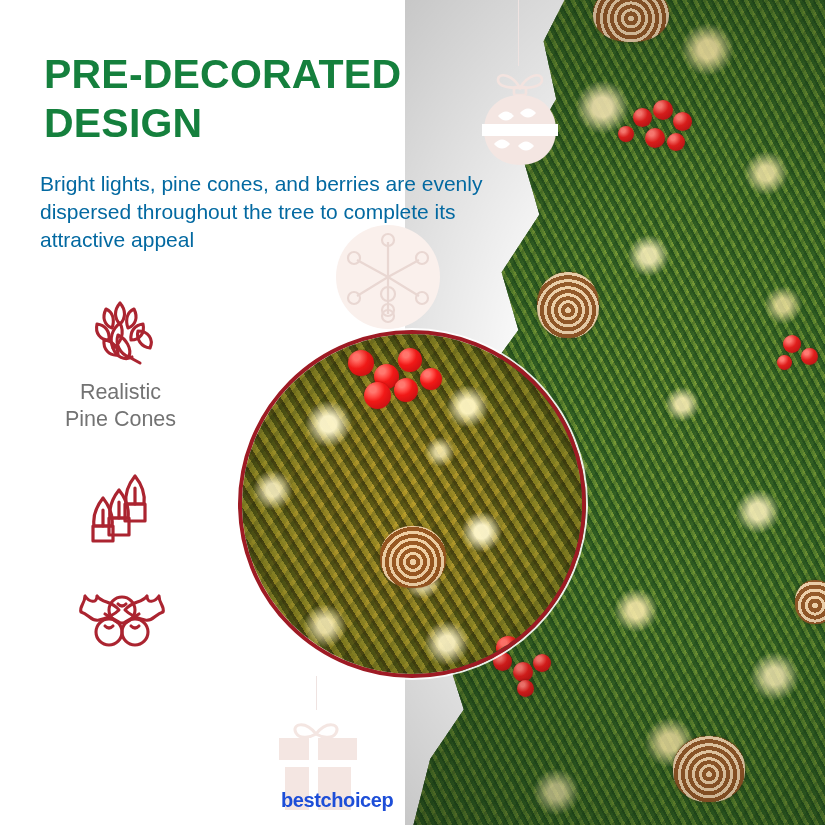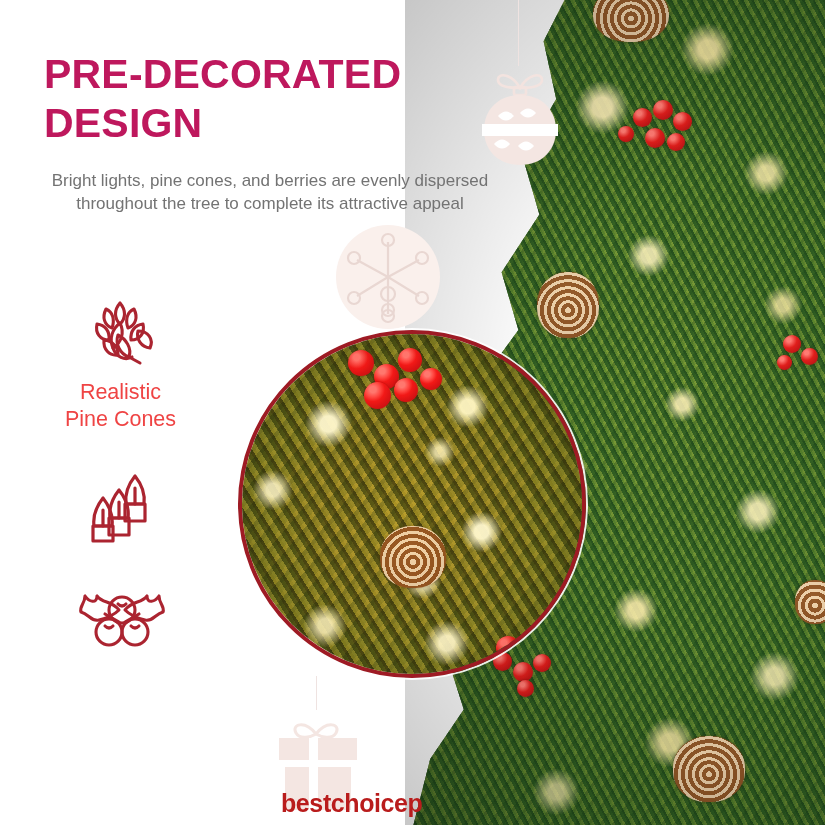--- a/index.html
+++ b/index.html
@@ -82,35 +82,34 @@
     position: absolute;
     width: 1px;
     background: #efe3e1;
   }
 
   
   .headline {
     position: absolute;
     left: 44px; top: 50px;
     width: 430px;
-    color: #be185d;
+    color: #15803d;
     font-size: 41px;
     line-height: 1.19;
     font-weight: 700;
     letter-spacing: .2px;
   }
   .subcopy {
     position: absolute;
     left: 40px; top: 170px;
     width: 460px;
-    color: #737373;
-    font-size: 17px;
+    color: #0369a1;
+    font-size: 21px;
     line-height: 1.33;
     font-weight: 300;
-    text-align: center;
   }
 
   
   .features {
     position: absolute;
     left: 8px; top: 296px;
     width: 225px;
   }
   .feature {
     width: 225px;
@@ -118,21 +117,21 @@
     text-align: center;
   }
   .feature-icon {
     height: 76px;
     display: flex;
     align-items: center;
     justify-content: center;
   }
   .feature-label {
     margin-top: 7px;
-    color: #ef4444;
+    color: #737373;
     font-size: 21.5px;
     line-height: 1.26;
     font-weight: 300;
     white-space: pre-line;
   }
 
   
   .magnifier {
     position: absolute;
     left: 238px; top: 330px;
@@ -165,22 +164,22 @@
   .mag-vignette {
     position: absolute; inset: 0;
     border-radius: 50%;
     background: radial-gradient(circle at 50% 50%, rgba(0,0,0,0) 58%, rgba(20,14,0,.3) 100%);
   }
 
   
   .brand-wm {
     position: absolute;
     left: 281px; top: 789px;
-    color: #b91c1c;
-    font-size: 25px;
+    color: #1d4ed8;
+    font-size: 20px;
     font-weight: 700;
     letter-spacing: -.4px;
   }
   .brand-clip {
     position: absolute;
     left: 0; top: 780px;
     width: 825px; height: 45px;
     overflow: hidden;
     pointer-events: none;
   }

